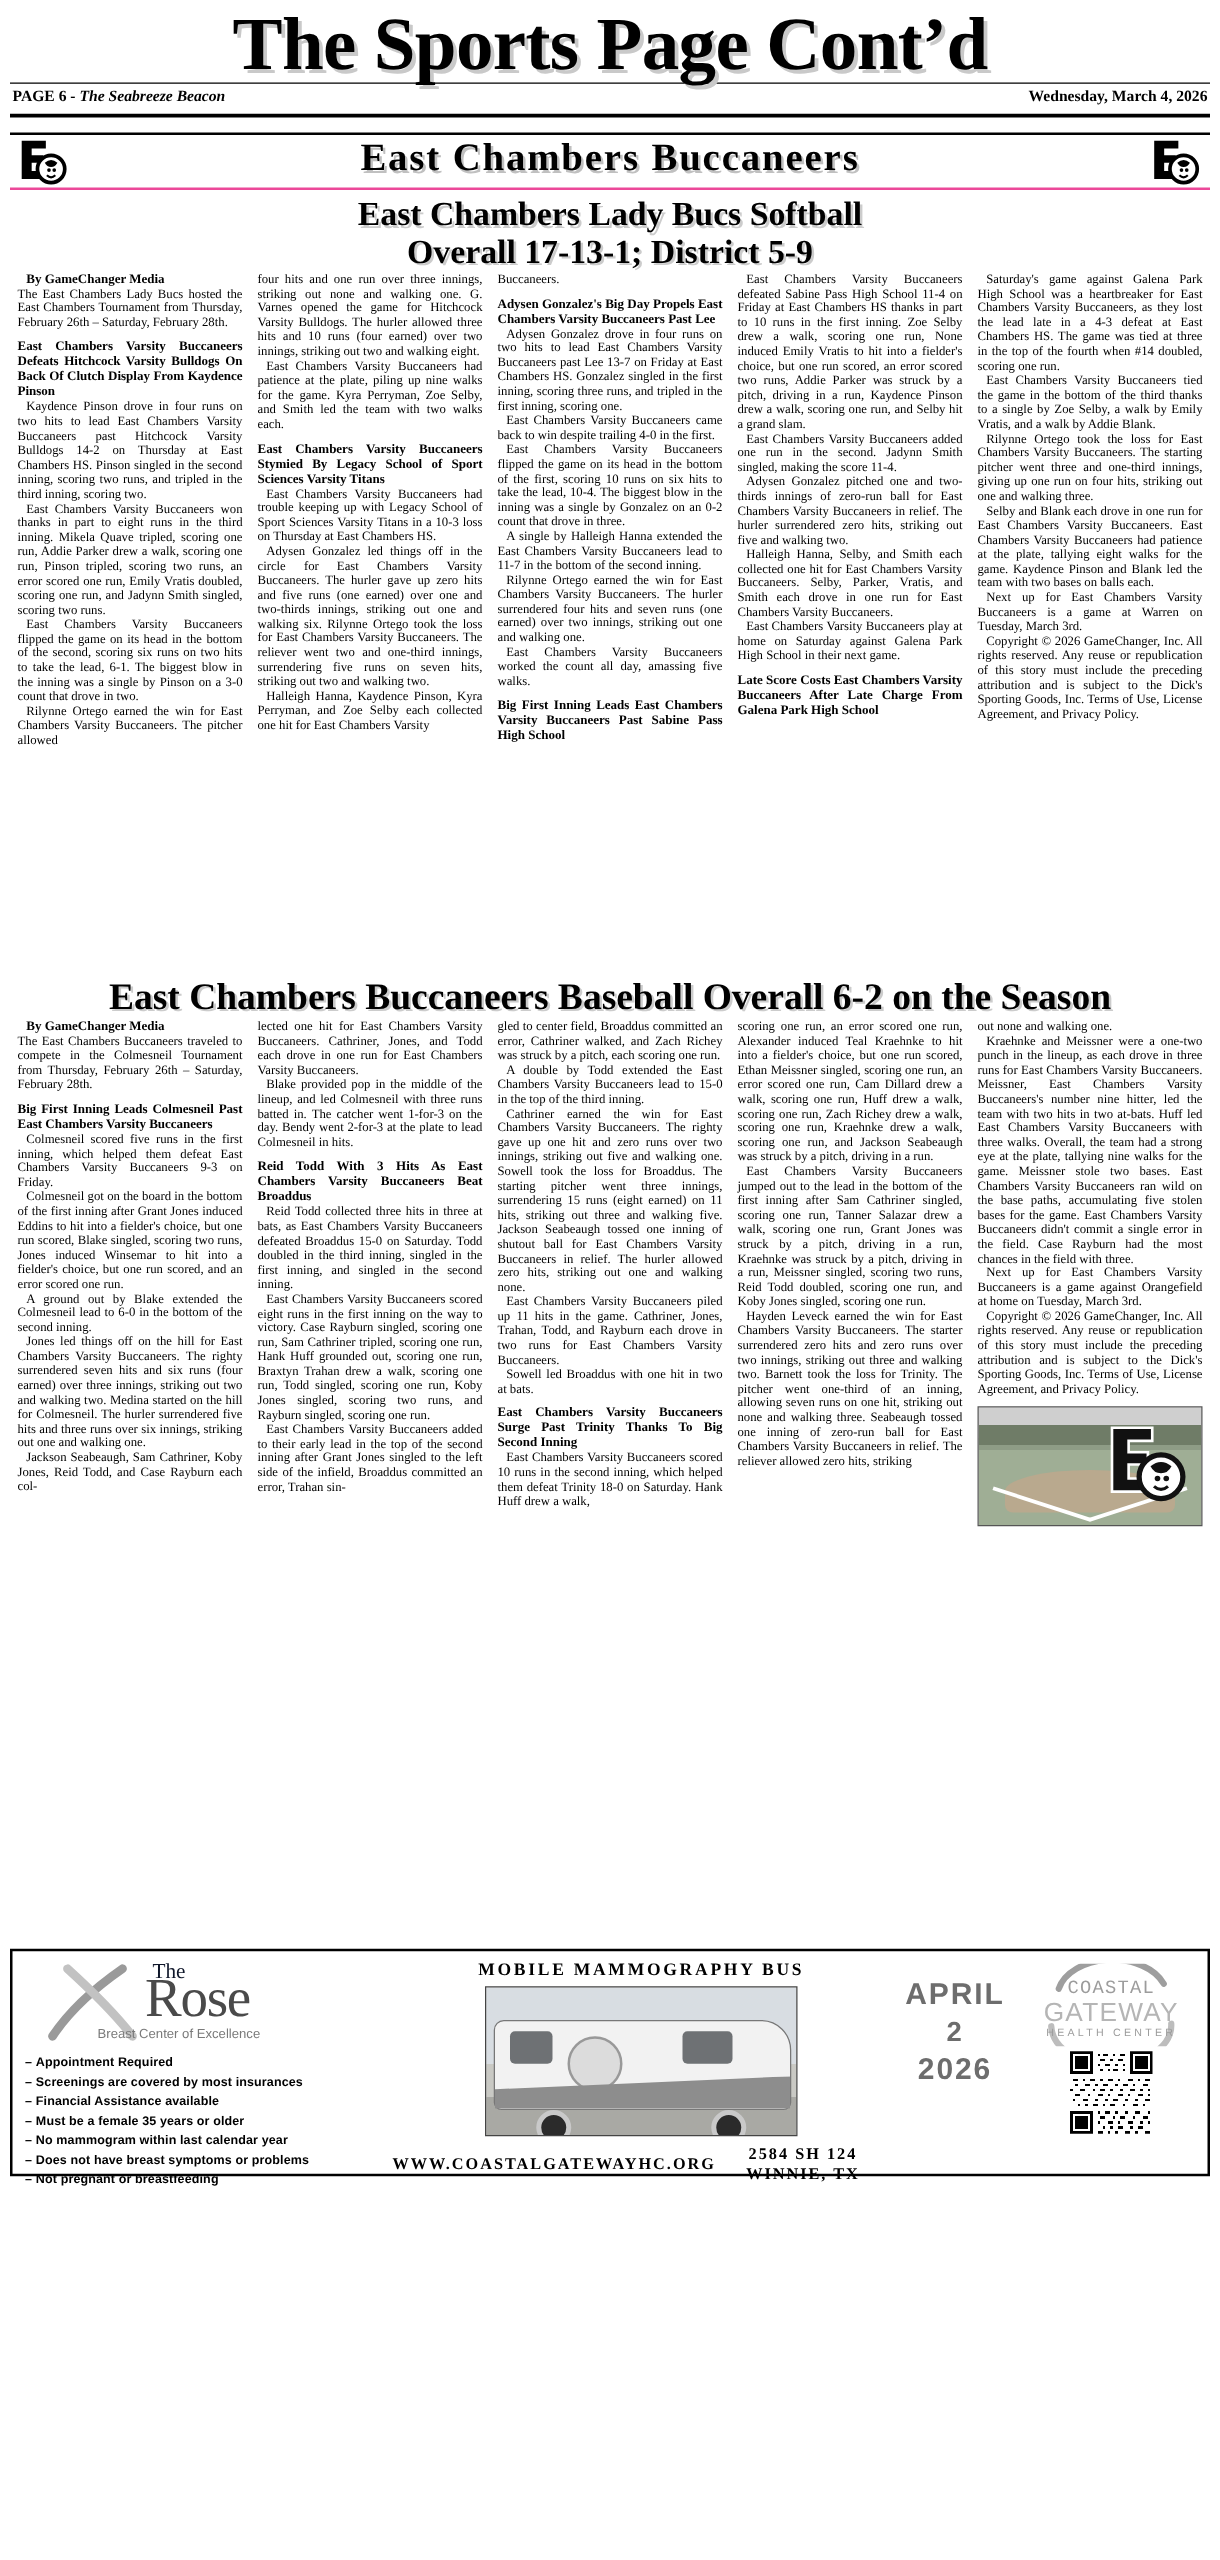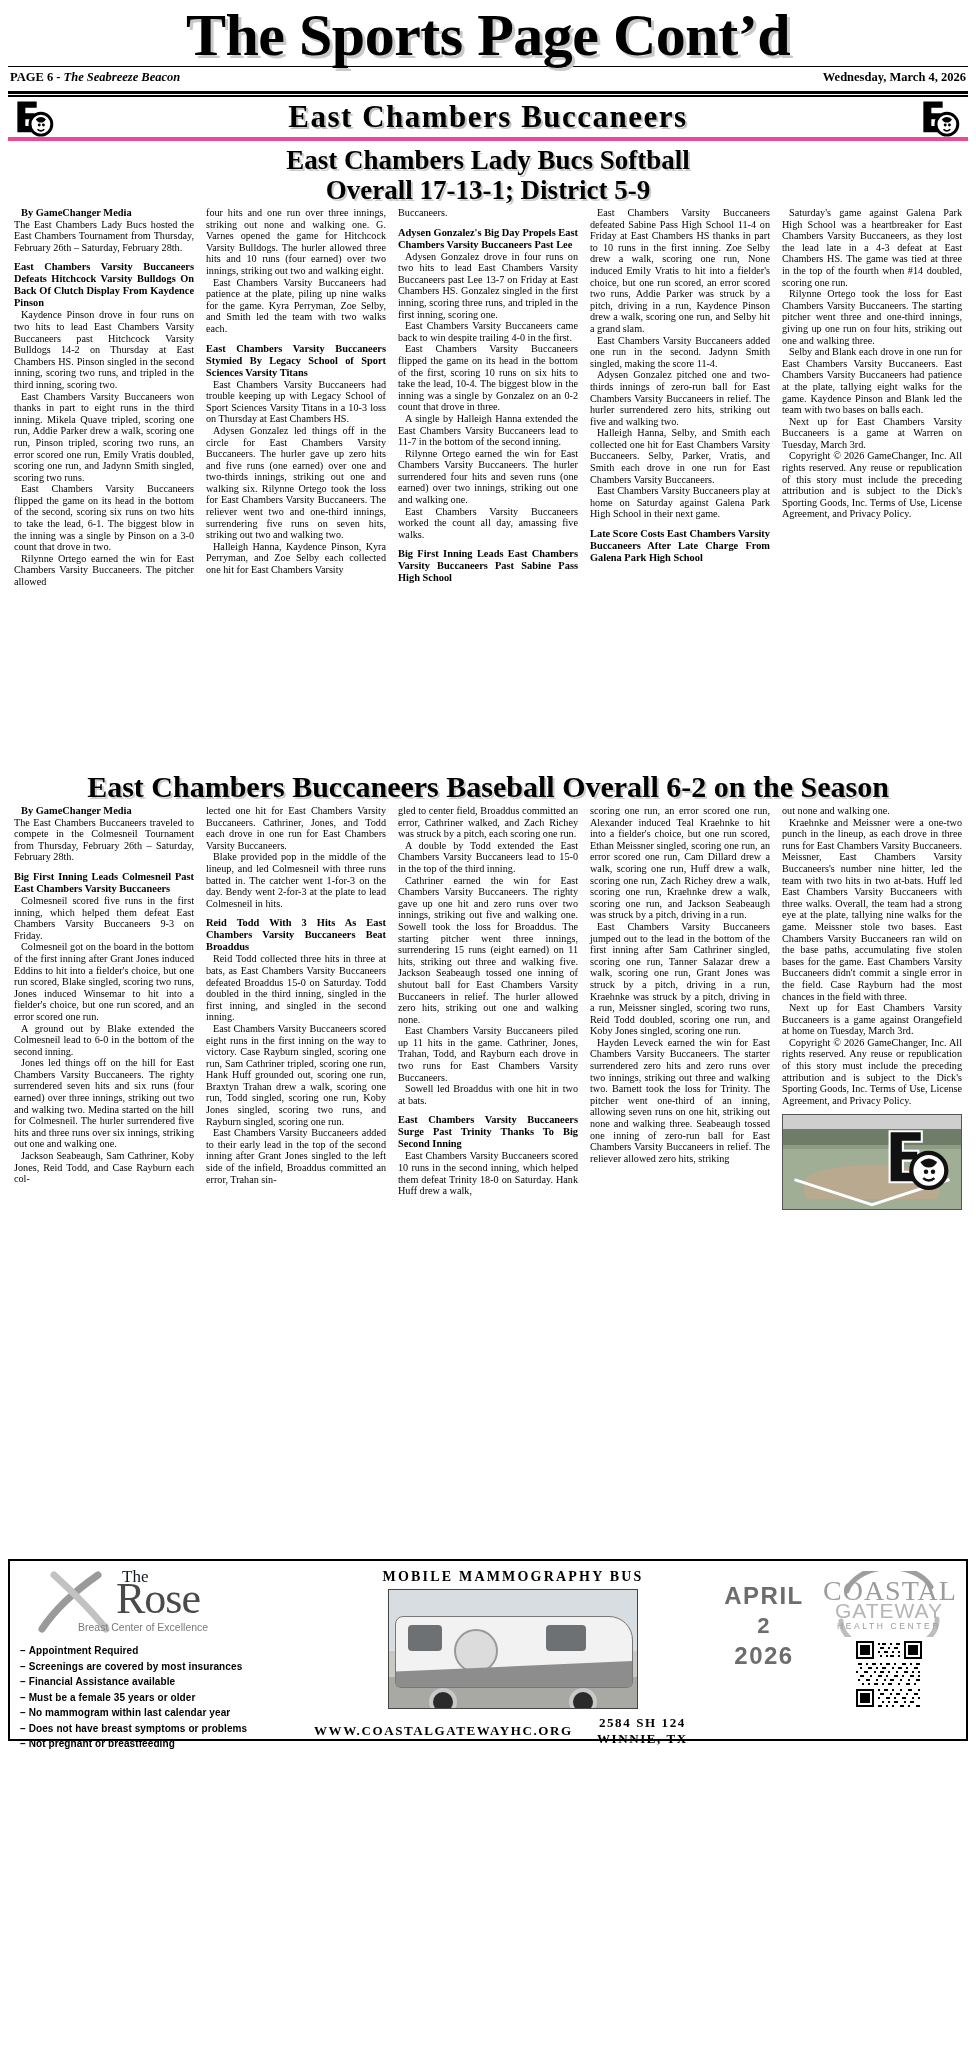--- a/index.html
+++ b/index.html
@@ -38,27 +38,27 @@
     align-items: flex-end;
     font-size: 12.5px;
     font-weight: bold;
     padding: 3px 2px 2px 2px;
   }
   .dateline .left i { font-style: italic; }
 
   
   .team-banner {
     border-top: 2px solid #000;
-    border-bottom: 4px solid #ec4899;
+    border-bottom: 2px solid #ec4899;
     position: relative;
     height: 46px;
     display: flex;
-    align-items: center;
+    align-items: flex-start;
     justify-content: center;
-    margin-top: 1px;
+    margin-top: 12px;
   }
   .team-banner-title {
     font-weight: bold;
     font-size: 31px;
     letter-spacing: 1.5px;
     text-shadow: 2px 2px 0 #c0c0c0;
     white-space: nowrap;
   }
   .ec-logo {
     position: absolute;
@@ -243,21 +243,21 @@
   .ad-date {
     width:104px; text-align:center; padding-top:16px;
     font-family:"Liberation Sans", sans-serif; font-weight:bold;
     color:#6d6d6d; letter-spacing:1.5px;
   }
   .ad-date .m { font-size:24px; line-height:30px; }
   .ad-date .d { font-size:22px; line-height:30px; }
   .ad-date .y { font-size:24px; line-height:30px; }
   .cg-block { flex:1; text-align:center; padding-top:6px; position:relative; }
   .cg-logo { width:132px; height:66px; margin:0 auto; position:relative; }
-  .cg-name1 { font-family:Liberation Serif, serif; font-size:28px; color:#9c9c9c; letter-spacing:1px; line-height:20px;}
+  .cg-name1 { font-family:Liberation Mono, monospace; font-size:15px; color:#9c9c9c; letter-spacing:1px; line-height:20px;}
   .cg-name2 { font-family:"Liberation Sans", sans-serif; font-size:21px; color:#b5b5b5; letter-spacing:1px; line-height:20px;}
   .cg-name3 { font-family:"Liberation Sans", sans-serif; font-size:8.5px; color:#9c9c9c; letter-spacing:2.6px; }
   .qr { width:66px; height:66px; margin:4px auto 0 auto; }
 </style>
 </head>
 <body>
 
 <div class="page">
 
   <div class="masthead">
@@ -334,20 +334,21 @@
       <p>East Chambers Varsity Buccaneers defeated Sabine Pass High School 11-4 on Friday at East Chambers HS thanks in part to 10 runs in the first inning. Zoe Selby drew a walk, scoring one run, None induced Emily Vratis to hit into a fielder's choice, but one run scored, an error scored two runs, Addie Parker was struck by a pitch, driving in a run, Kaydence Pinson drew a walk, scoring one run, and Selby hit a grand slam.</p>
       <p>East Chambers Varsity Buccaneers added one run in the second. Jadynn Smith singled, making the score 11-4.</p>
       <p>Adysen Gonzalez pitched one and two-thirds innings of zero-run ball for East Chambers Varsity Buccaneers in relief. The hurler surrendered zero hits, striking out five and walking two.</p>
       <p>Halleigh Hanna, Selby, and Smith each collected one hit for East Chambers Varsity Buccaneers. Selby, Parker, Vratis, and Smith each drove in one run for East Chambers Varsity Buccaneers.</p>
       <p>East Chambers Varsity Buccaneers play at home on Saturday against Galena Park High School in their next game.</p>
       <h4>Late Score Costs East Chambers Varsity Buccaneers After Late Charge From Galena Park High School</h4>
     </div>
 
     <div class="col">
       <p>Saturday's game against Galena Park High School was a heartbreaker for East Chambers Varsity Buccaneers, as they lost the lead late in a 4-3 defeat at East Chambers HS. The game was tied at three in the top of the fourth when #14 doubled, scoring one run.</p>
+      <p>East Chambers Varsity Buccaneers tied the game in the bottom of the third thanks to a single by Zoe Selby, a walk by Emily Vratis, and a walk by Addie Blank.</p>
       <p>Rilynne Ortego took the loss for East Chambers Varsity Buccaneers. The starting pitcher went three and one-third innings, giving up one run on four hits, striking out one and walking three.</p>
       <p>Selby and Blank each drove in one run for East Chambers Varsity Buccaneers. East Chambers Varsity Buccaneers had patience at the plate, tallying eight walks for the game. Kaydence Pinson and Blank led the team with two bases on balls each.</p>
       <p>Next up for East Chambers Varsity Buccaneers is a game at Warren on Tuesday, March 3rd.</p>
       <p>Copyright © 2026 GameChanger, Inc. All rights reserved. Any reuse or republication of this story must include the preceding attribution and is subject to the Dick's Sporting Goods, Inc. Terms of Use, License Agreement, and Privacy Policy.</p>
     </div>
   </div>
 
   <div class="bigsection-head">
     <span>East Chambers Buccaneers Baseball</span>
     <span class="line2">Overall 6-2 on the Season</span>

